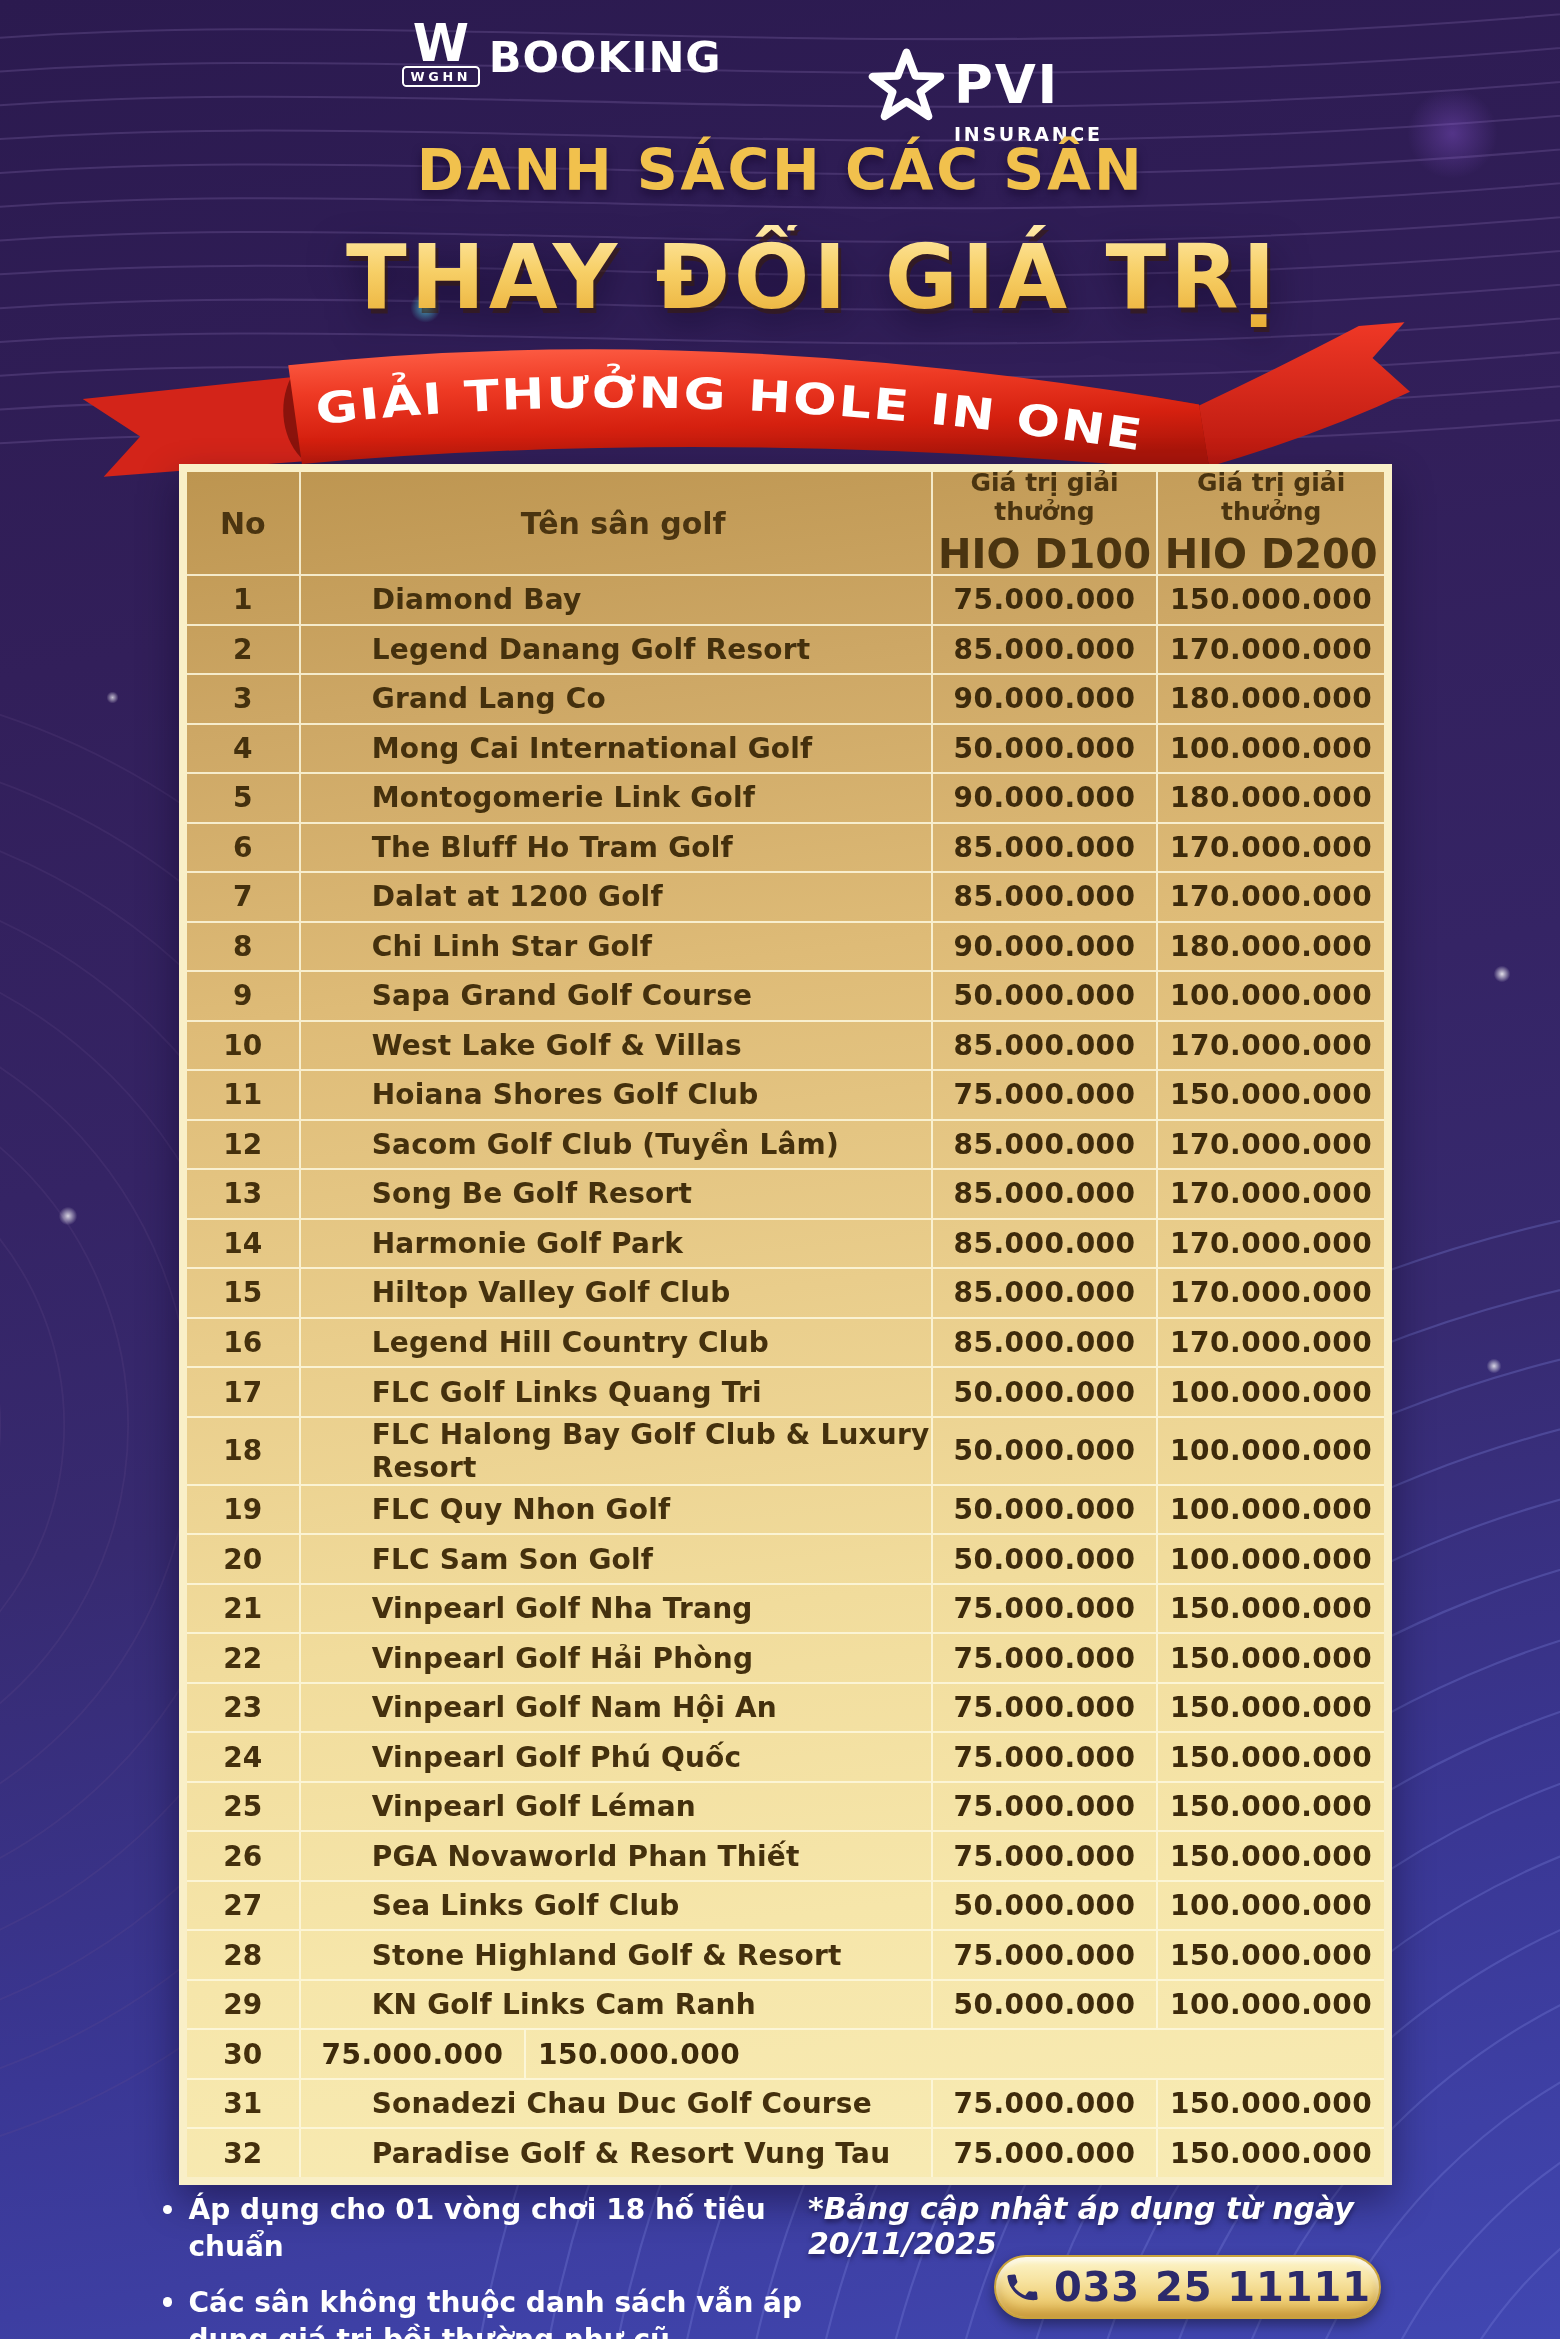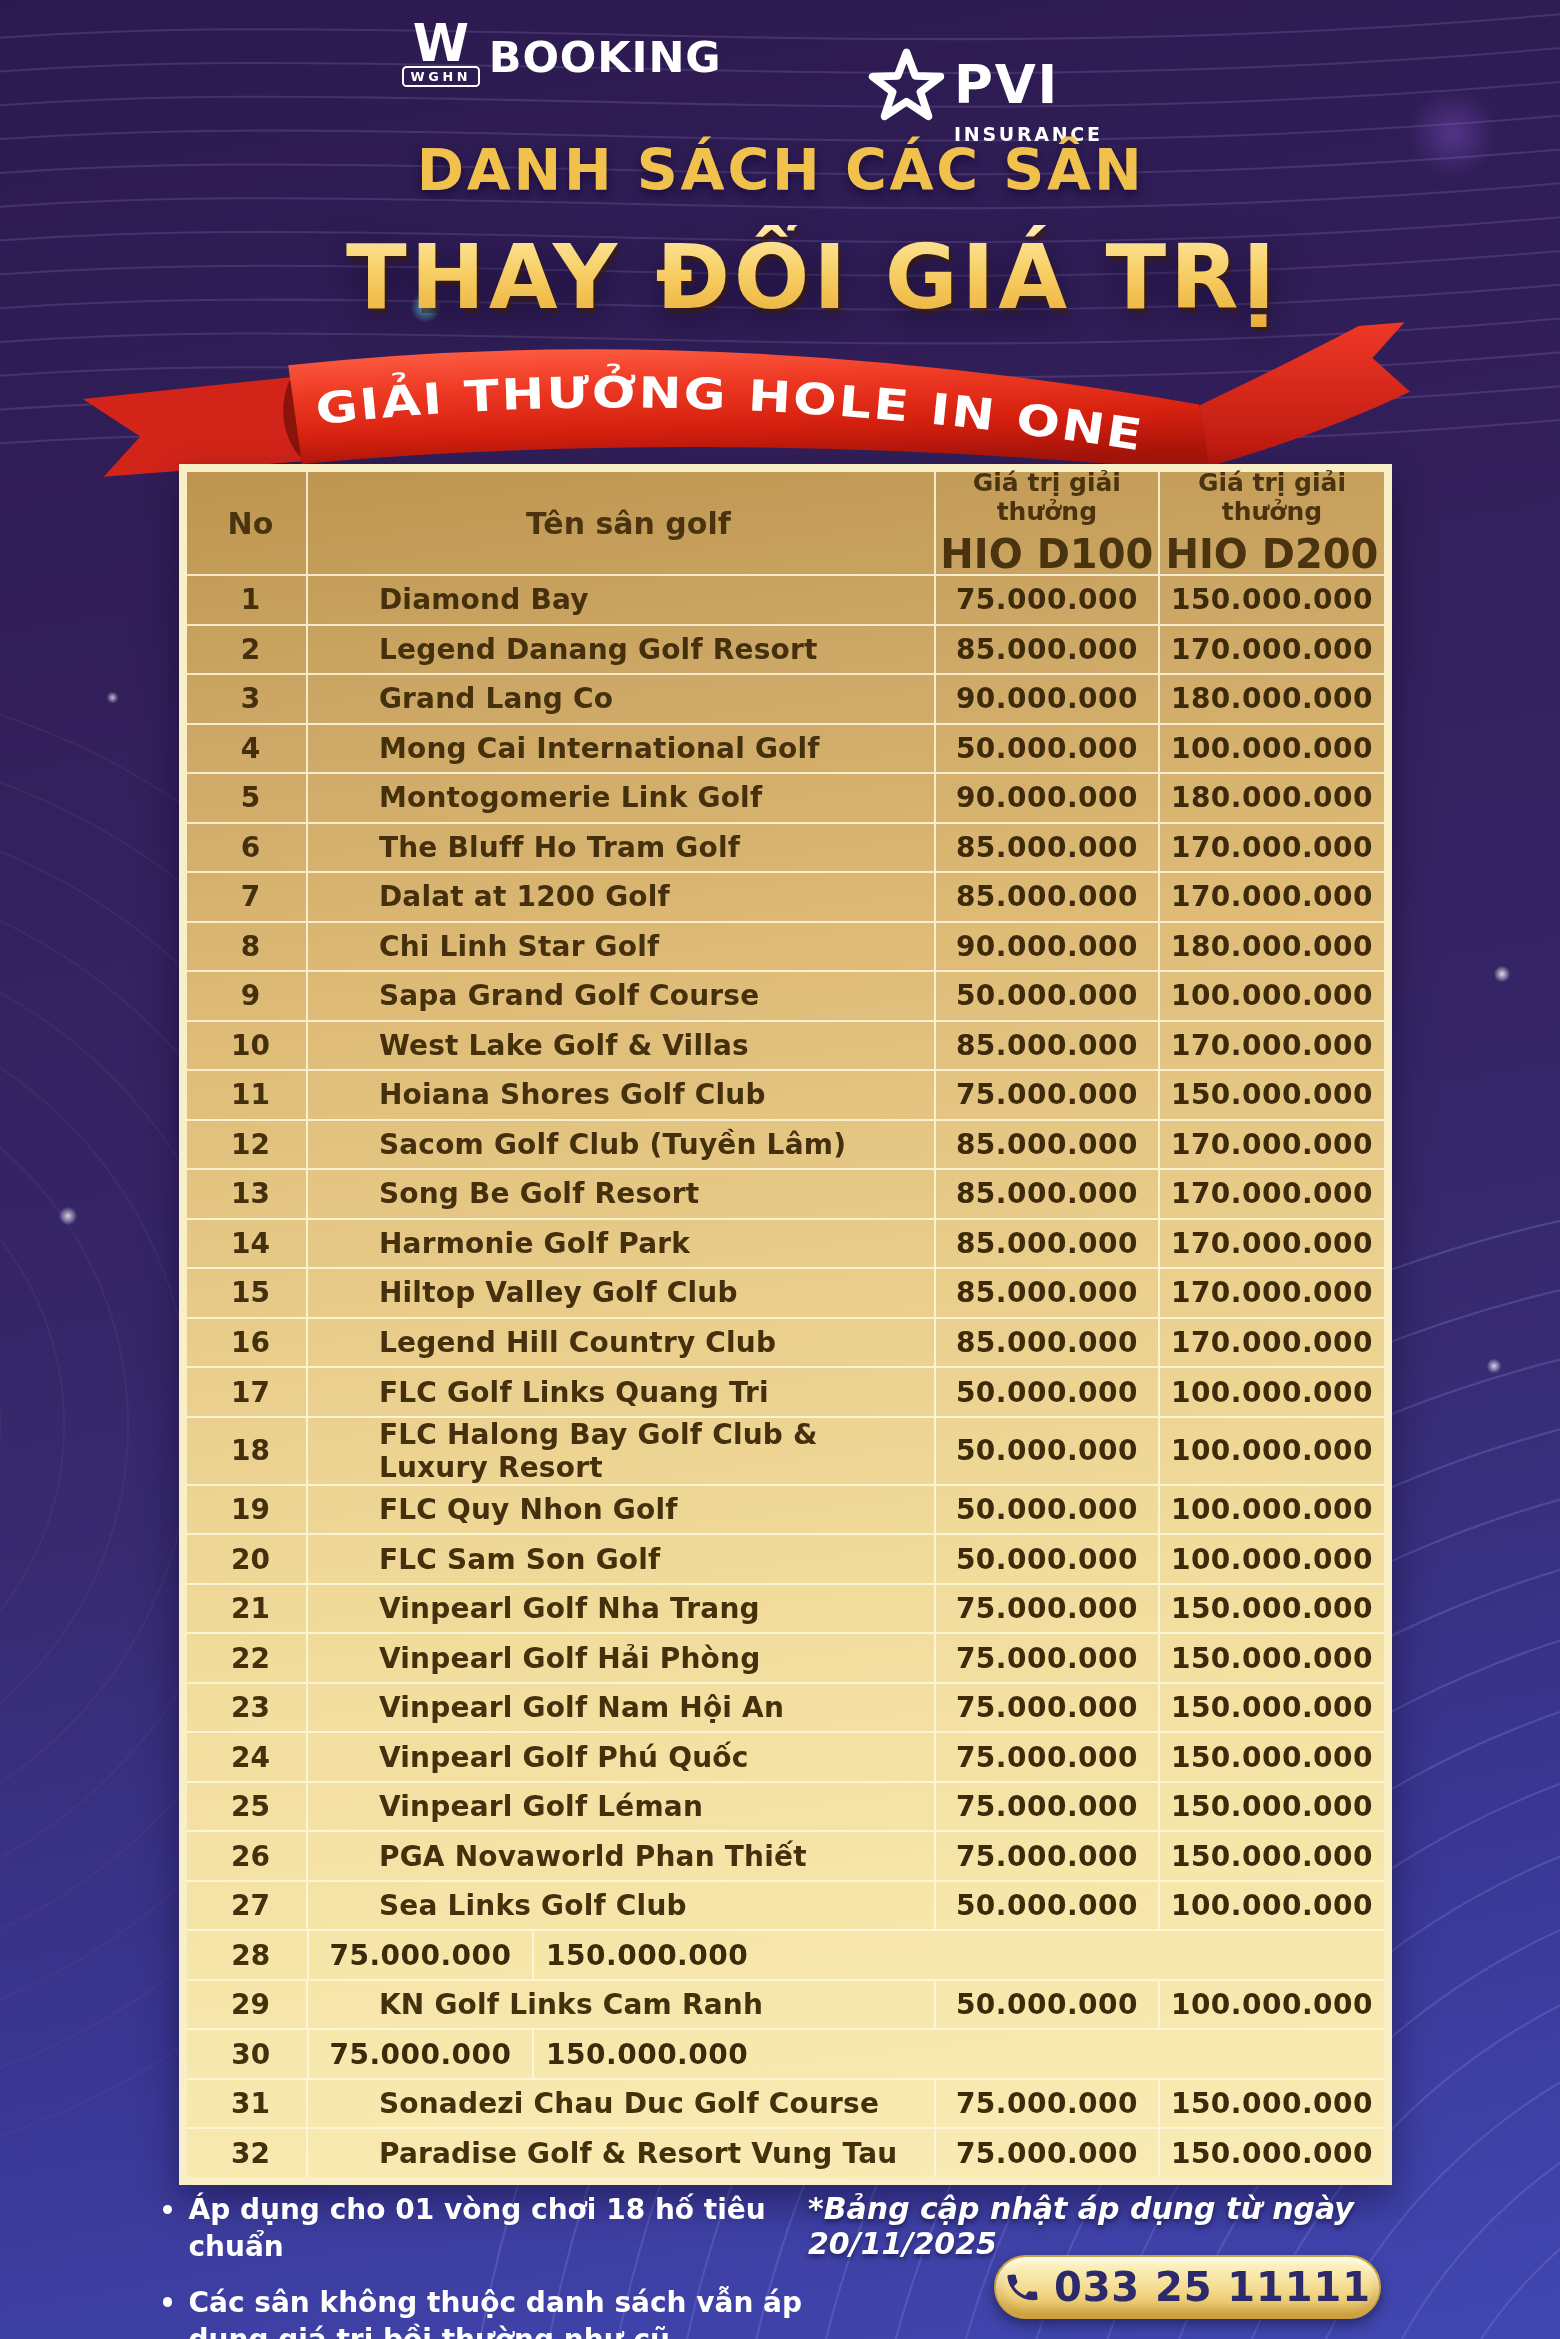--- a/index.html
+++ b/index.html
@@ -39,21 +39,21 @@
 
   
   .gtable{position:absolute;left:179px;top:464px;width:1213px;height:1721px;box-sizing:border-box;
     border:8.2px solid #f9efc7;display:flex;flex-direction:column;
     background:linear-gradient(173deg,#bd9550 0%,#cda765 14%,#debb77 30%,#e9cd8b 48%,#f1dc9c 65%,#f6e6aa 82%,#f8ebb4 100%);
     box-shadow:0 16.4px 37px rgba(10,0,30,.45);}
   .thead{height:102px;display:flex;flex:none;}
   .trow{flex:1;display:flex;border-top:2.7px solid rgba(253,248,222,.85);}
   .cell{box-sizing:border-box;border-right:2.7px solid rgba(253,248,222,.85);display:flex;align-items:center;}
   .cell:last-child{border-right:none;}
-  .c-no{width:9.5%;justify-content:center;margin-left:8px;}
+  .c-no{width:9.5%;justify-content:center;}
   .c-name{width:52.8%;padding-left:71px;}
   .c-val{width:18.85%;justify-content:center;}
   .hcell{flex-direction:column;justify-content:center;color:#4a3410;text-align:center;}
   .h-simple{font-size:30px;font-weight:600;}
   .h-label{font-size:25px;font-weight:600;line-height:1.15;}
   .h-sub{font-size:40px;font-weight:800;margin-top:3.7px;}
   .no-cell{font-size:28px;font-weight:600;color:#44300d;}
   .name-cell{font-size:28px;font-weight:600;color:#44300d;letter-spacing:0.2px;}
   .val-cell{font-size:28px;font-weight:700;color:#3d2a0b;letter-spacing:0.5px;}
 
@@ -349,20 +349,21 @@
         <div class="cell val-cell c-val">150.000.000</div>
       </div>
         <div class="trow" style="">
         <div class="cell no-cell c-no">27</div>
         <div class="cell name-cell c-name">Sea Links Golf Club</div>
         <div class="cell val-cell c-val">50.000.000</div>
         <div class="cell val-cell c-val">100.000.000</div>
       </div>
         <div class="trow" style="">
         <div class="cell no-cell c-no">28</div>
+        <div class="cell name-cell c-name">Stone Highland Golf &amp; Resort</div>
         <div class="cell val-cell c-val">75.000.000</div>
         <div class="cell val-cell c-val">150.000.000</div>
       </div>
         <div class="trow" style="">
         <div class="cell no-cell c-no">29</div>
         <div class="cell name-cell c-name">KN Golf Links Cam Ranh</div>
         <div class="cell val-cell c-val">50.000.000</div>
         <div class="cell val-cell c-val">100.000.000</div>
       </div>
         <div class="trow" style="">

